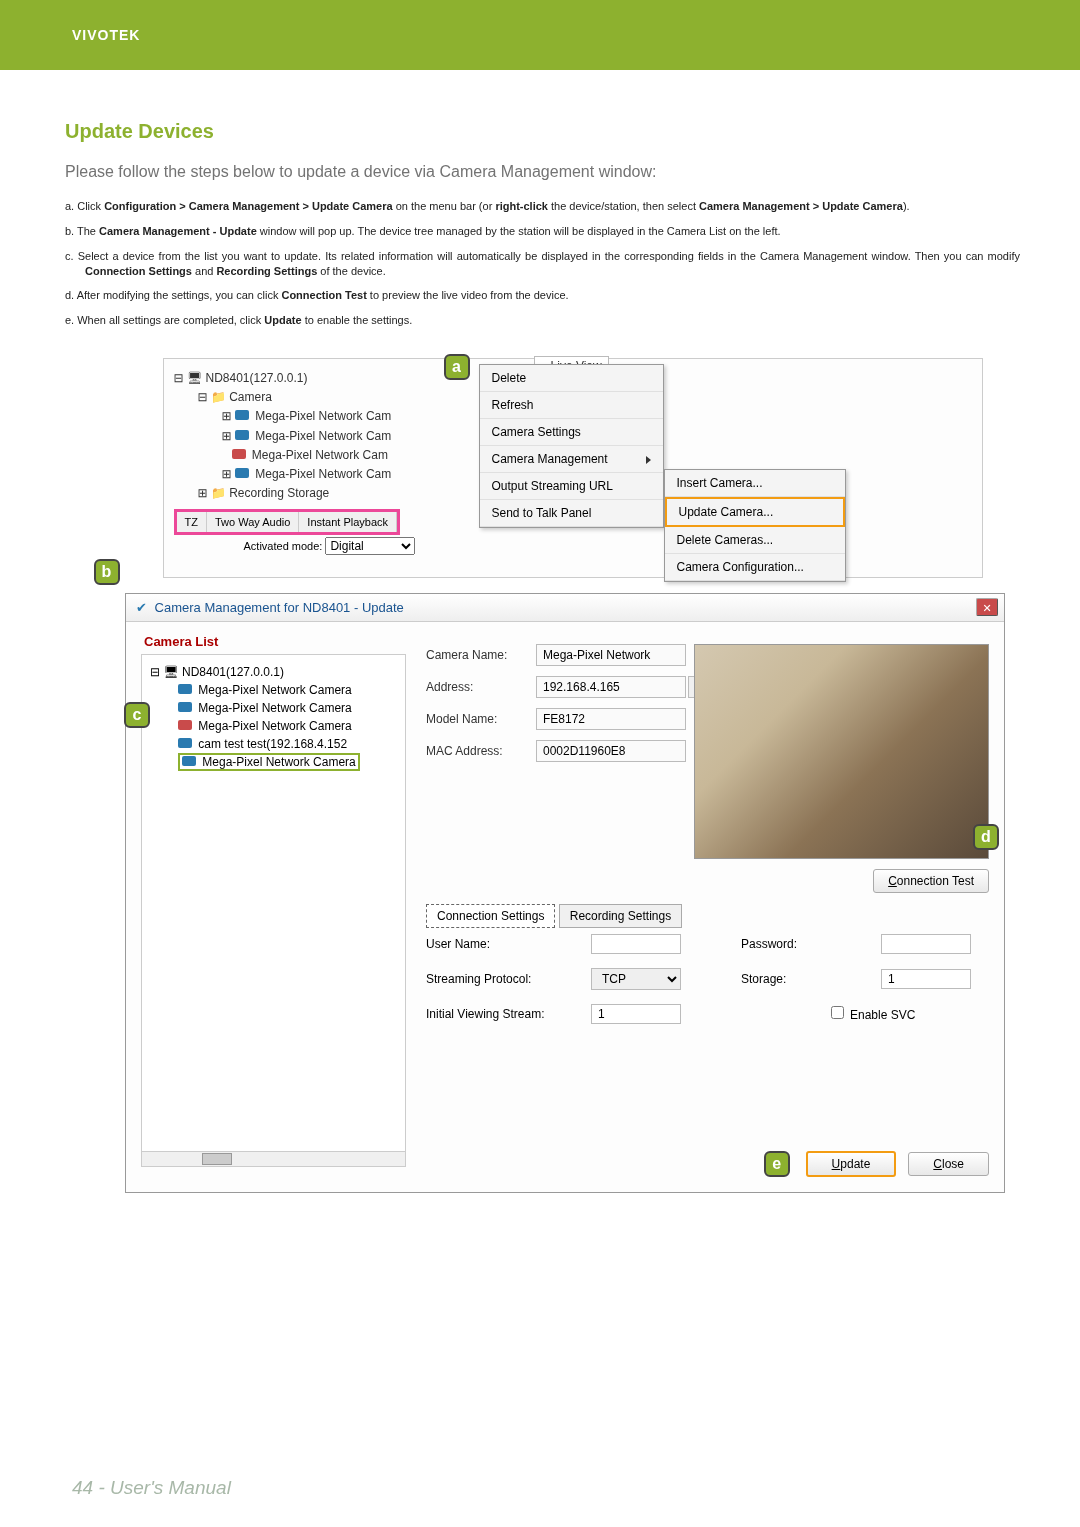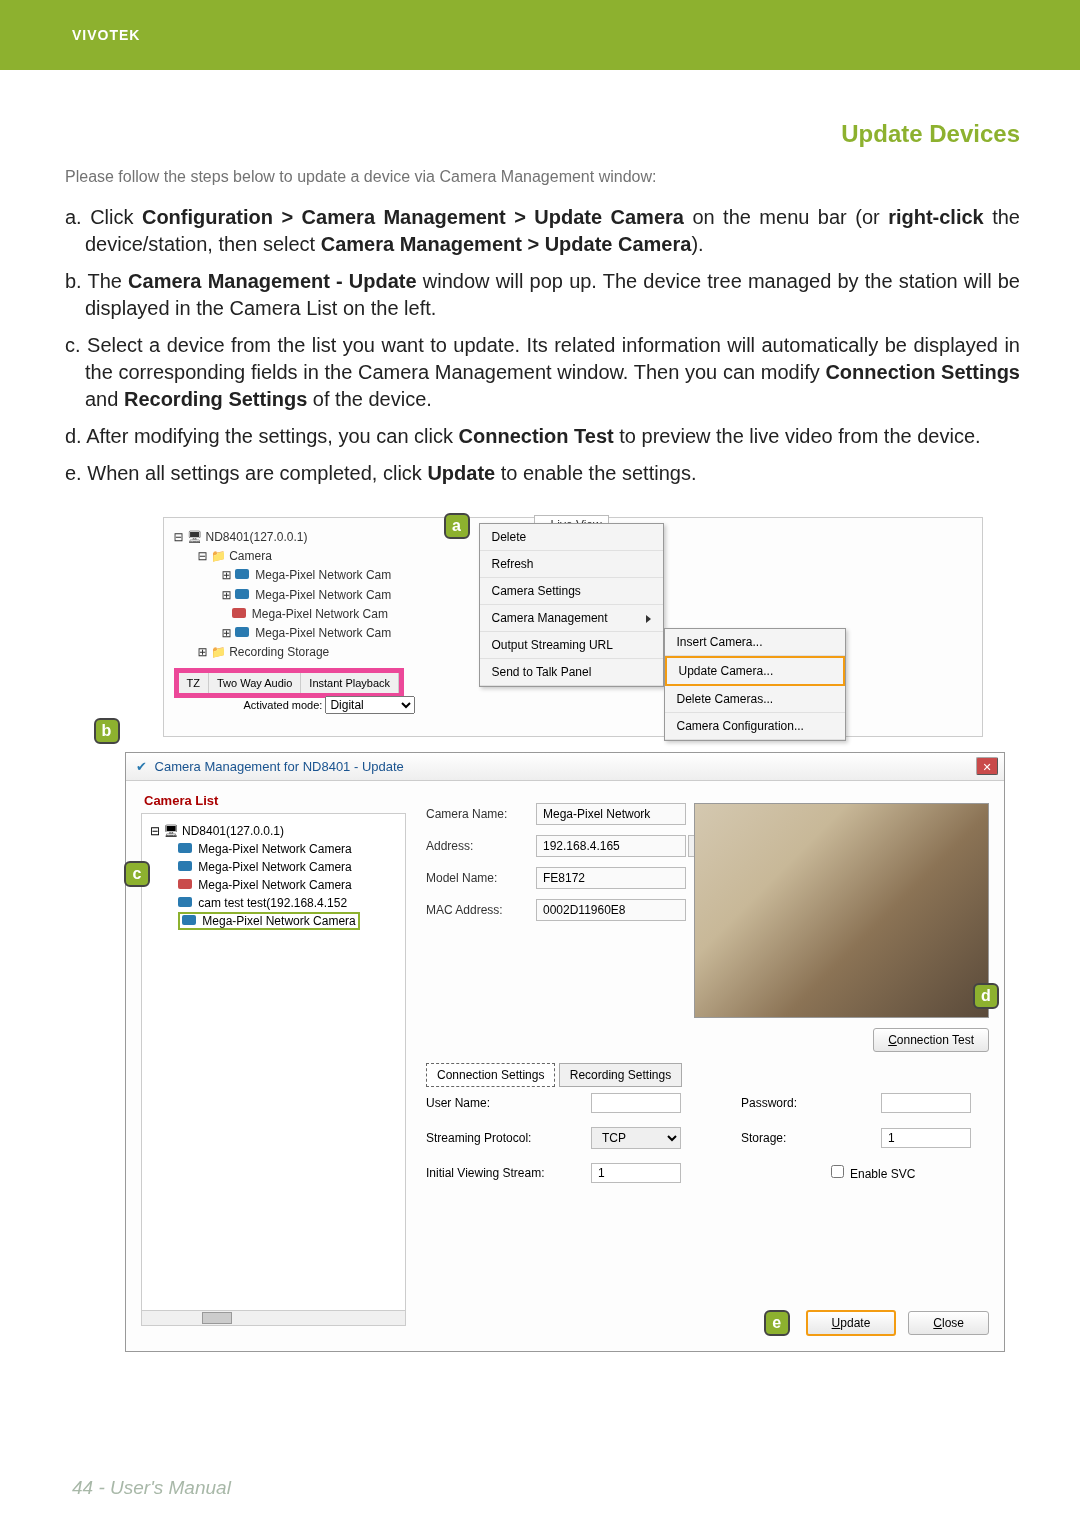--- a/index.html
+++ b/index.html
@@ -1,29 +1,29 @@
 <!DOCTYPE html>
 <html><head>
 <meta charset="utf-8">
 <style>
 * { margin: 0; padding: 0; box-sizing: border-box; }
 body { font-family: Arial, sans-serif; background: #fff; width: 1080px; height: 1527px; position: relative; }
 .header-bar { height: 70px; background: #8db12f; display: flex; align-items: center; padding-left: 72px; }
 .header-text { color: #fff; font-size: 14px; font-weight: bold; letter-spacing: 1px; }
 .content { padding: 50px 60px 0 65px; }
-.title { color: #8db12f; font-size: 24px; font-weight: bold; margin-bottom: 20px; text-align: right; }
+.title { color: #8db12f; font-size: 20px; font-weight: bold; margin-bottom: 20px; }
 .intro { font-size: 16px; margin-bottom: 18px; color: #737373; }
 ol { list-style: none; padding: 0; }
-ol li { font-size: 20px; color: #222; margin-bottom: 10px; text-align: justify; padding-left: 20px; text-indent: -20px; line-height: 1.35; }
+ol li { font-size: 11px; color: #222; margin-bottom: 10px; text-align: justify; padding-left: 20px; text-indent: -20px; line-height: 1.35; }
 .screenshot-container { margin-top: 30px; display: flex; flex-direction: column; align-items: center; }
 .annotation { display: inline-block; width: 26px; height: 26px; background: #8db12f; border: 2px solid #444; border-radius: 6px; color: #fff; font-weight: bold; text-align: center; line-height: 22px; font-size: 16px; }
 .screenshot1 { position: relative; width: 820px; height: 220px; border: 1px solid #ccc; background: #fdfdfd; margin-bottom: 15px; margin-left: 60px; }
 .tree1 { position: absolute; left: 10px; top: 10px; font-size: 12px; color: #333; line-height: 1.6; }
 .tree-item { white-space: nowrap; }
-.tabs-row { position: absolute; left: 10px; top: 150px; display: flex; border: 5px solid #ec4899; font-size: 11px; }
+.tabs-row { position: absolute; left: 10px; top: 150px; display: flex; border: 3px solid #ec4899; font-size: 11px; }
 .tabs-row div { padding: 4px 8px; border-right: 1px solid #ccc; background: #f0f0f0; }
 .mode-row { position: absolute; left: 80px; top: 178px; font-size: 11px; }
 .mode-row select { font-size: 12px; width: 90px; }
 .context-menu { position: absolute; left: 315px; top: 5px; border: 1px solid #999; background: #f4f4f4; font-size: 12px; width: 185px; z-index: 2; box-shadow: 2px 2px 4px rgba(0,0,0,0.2); }
 .context-menu div { padding: 6px 12px; border-bottom: 1px solid #e0e0e0; position: relative; }
 .live-view { position: absolute; left: 370px; top: -3px; font-size: 12px; color: #333; background: #fff; padding: 2px 6px; border: 1px solid #bbb; display: flex; align-items: center; gap: 4px; }
 .submenu { position: absolute; left: 500px; top: 110px; border: 1px solid #999; background: #f4f4f4; font-size: 12px; width: 182px; z-index: 3; box-shadow: 2px 2px 4px rgba(0,0,0,0.2); }
 .submenu div { padding: 6px 12px; border-bottom: 1px solid #e0e0e0; }
 .submenu .highlighted { border: 2px solid #f39c12; }
 .ann-a { position: absolute; left: 280px; top: -5px; z-index: 5; }

